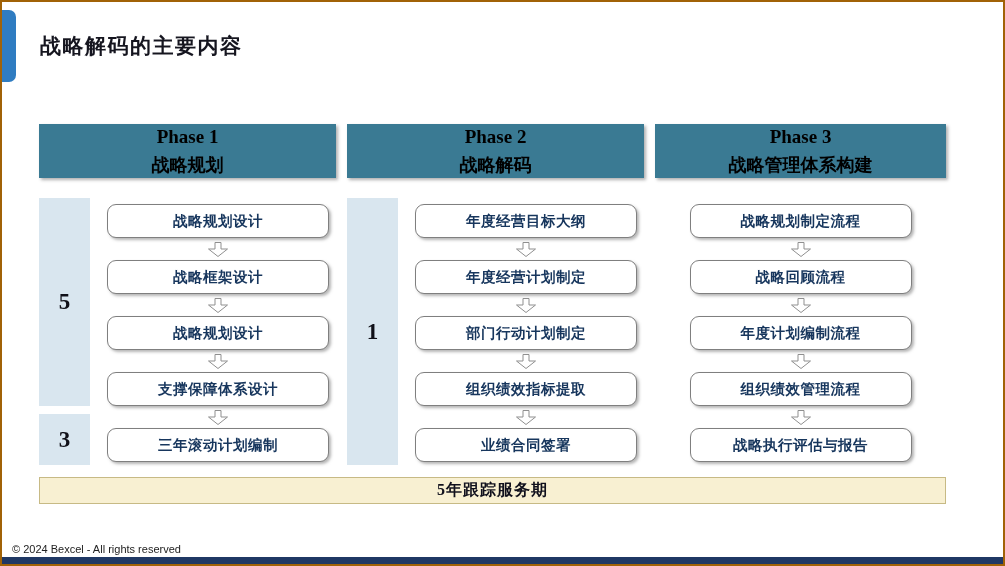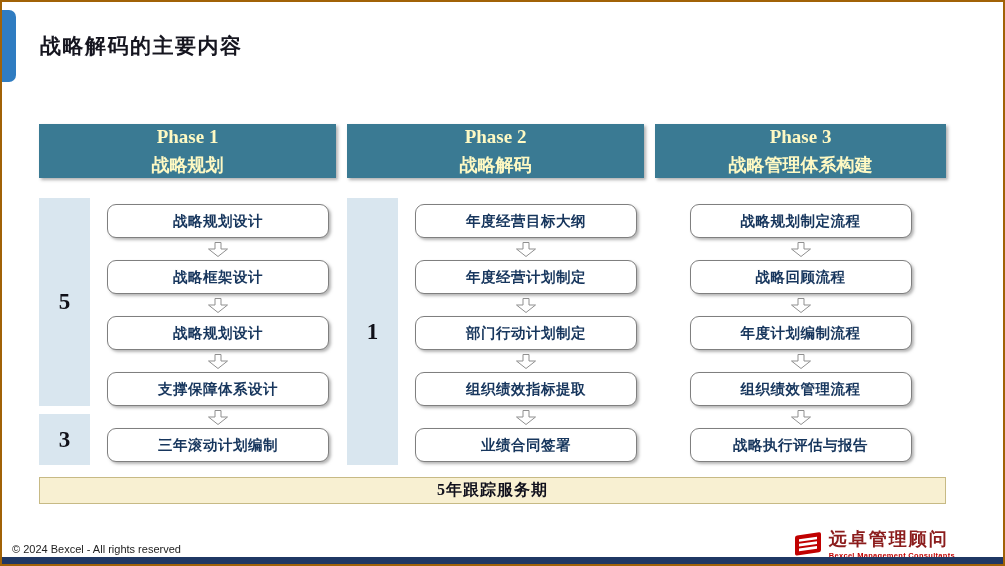--- a/index.html
+++ b/index.html
@@ -14,21 +14,21 @@
     background:var(--accent-blue,#2F7CC1); border-radius:0 7px 7px 0;
   }
   .title {
     position:absolute; left:38px; top:30px; font-size:21px; font-weight:bold;
     color:#15151f; letter-spacing:1.5px;
   }
   .phases { position:absolute; left:37px; top:122px; width:907px; display:flex; justify-content:space-between; }
   .phase { width:297px; }
   .phase.phase-3 { width:291px; }
   .phase-header {
-    height:54px; background:var(--header-teal,#3A7A93); color:#fef9c3; text-align:center;
+    height:54px; background:var(--header-teal,#3A7A93); color:#000000; text-align:center;
     display:flex; flex-direction:column; justify-content:center; gap:8px;
     box-shadow:2px 2px 3px rgba(80,80,80,0.45);
   }
   .phase-label { font-size:19px; font-weight:bold; line-height:1.1; }
   .phase-subtitle { font-size:18px; font-weight:bold; line-height:1.1; }
   .phase-body { margin-top:20px; display:flex; gap:17px; }
   .phase-body.centered { justify-content:center; }
   .numbers-col { flex:0 0 51px; width:51px; }
   .num-cell {
     background:var(--number-panel-blue,#D9E6EF); display:flex; align-items:center; justify-content:center;
@@ -190,32 +190,16 @@
         </div>
       </div>
     </div>
 
   </div>
 
   <div class="service-bar">5年跟踪服务期</div>
 
   <div class="copyright">© 2024 Bexcel - All rights reserved</div>
 
-  <div class="logo">
-    <span class="logo-icon">
-      <svg width="30" height="28" viewBox="0 0 30 28">
-        <g transform="skewY(-8) translate(0,3)">
-          <rect x="2" y="4" width="26" height="20" rx="2" fill="#C00000"></rect>
-          <rect x="6" y="8" width="18" height="2.6" fill="#ffffff"></rect>
-          <rect x="6" y="12.7" width="18" height="2.6" fill="#ffffff"></rect>
-          <rect x="6" y="17.4" width="18" height="2.6" fill="#ffffff"></rect>
-        </g>
-      </svg>
-    </span>
-    <span class="logo-texts">
-      <span class="logo-cn">远卓管理顾问</span>
-      <span class="logo-en">Bexcel Management Consultants</span>
-    </span>
-  </div>
 
   <div class="bottom-line"></div>
 
 </div>
 
 </body></html>

